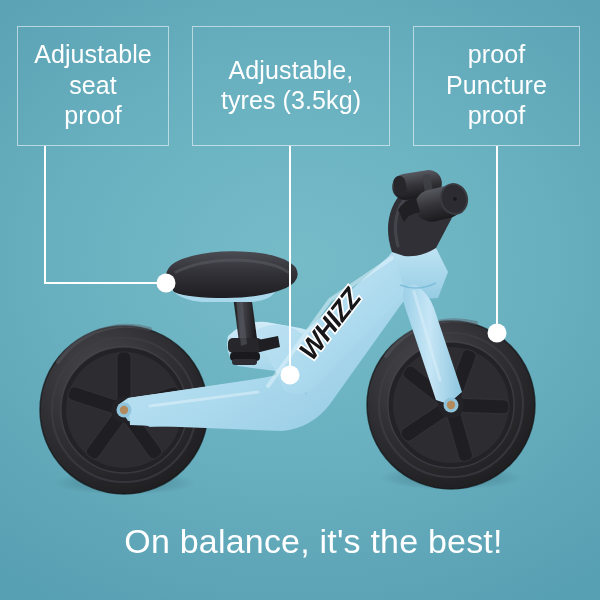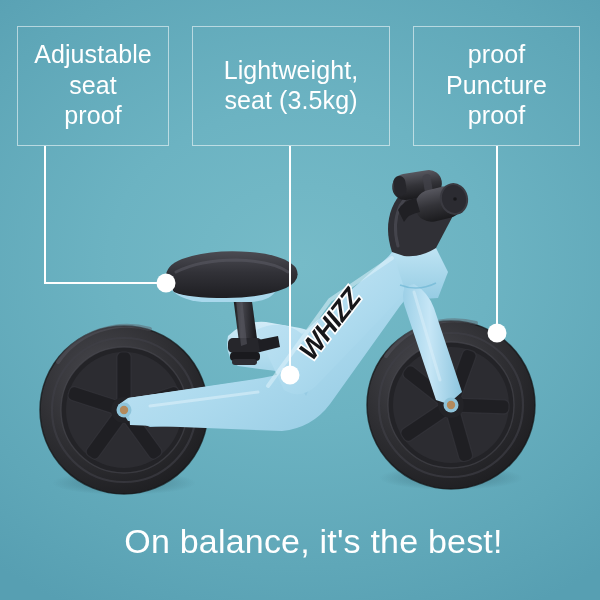--- a/index.html
+++ b/index.html
@@ -315,22 +315,22 @@
   <div class="callout-box" id="box-0">
     <span>
       <span class="callout-text">Adjustable</span>
       <span class="callout-text">seat</span>
       <span class="callout-text">proof</span>
     </span>
   </div>
 
   <div class="callout-box" id="box-1">
     <span>
-      <span class="callout-text">Lightweight,</span>
-      <span class="callout-text">seat (3.5kg)</span>
+      <span class="callout-text">Adjustable,</span>
+      <span class="callout-text">tyres (3.5kg)</span>
     </span>
   </div>
 
   <div class="callout-box" id="box-2">
     <span>
       <span class="callout-text">proof</span>
       <span class="callout-text">Puncture</span>
       <span class="callout-text">proof</span>
     </span>
   </div>

